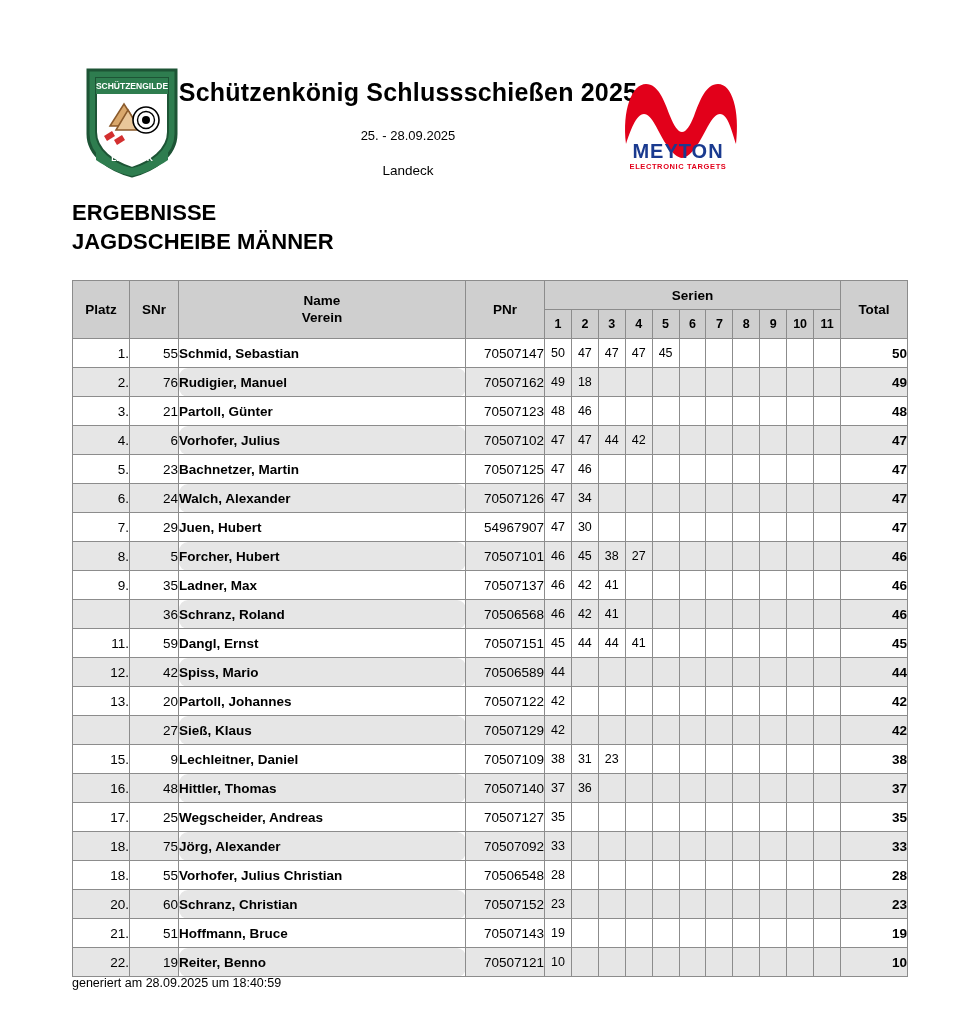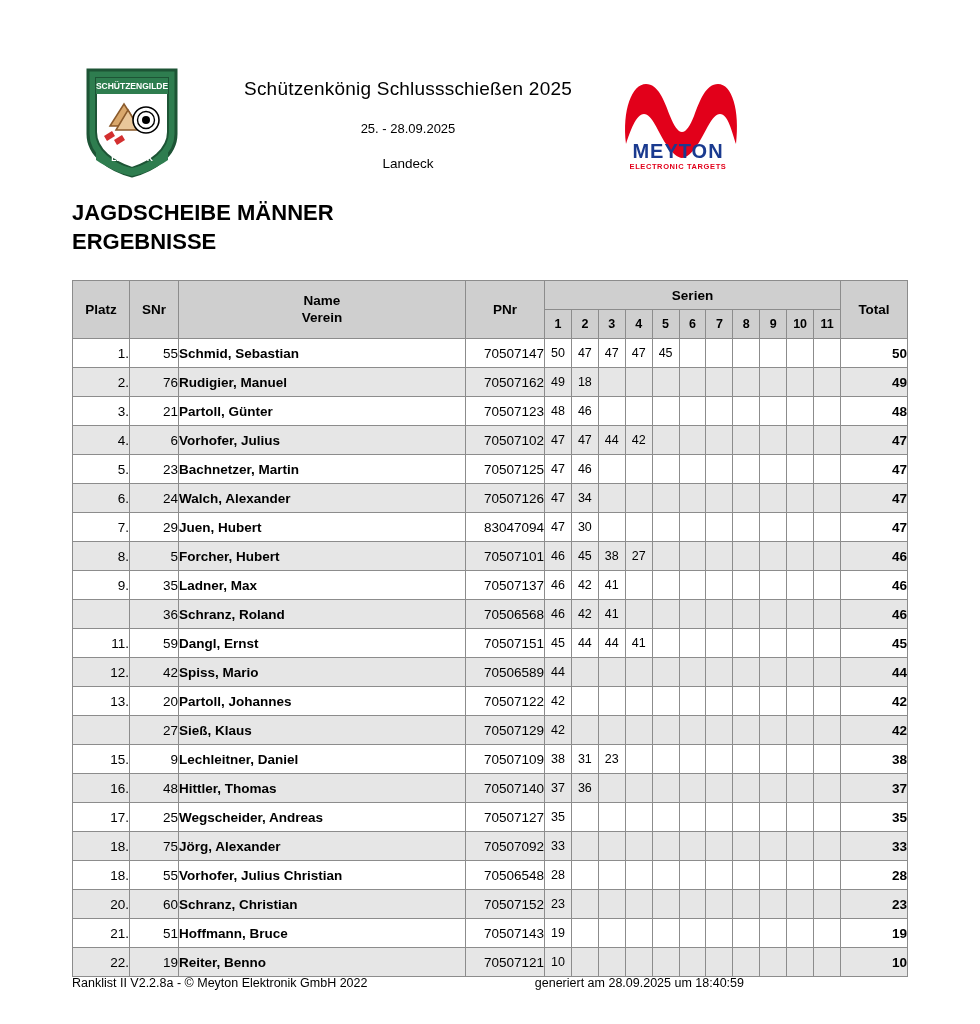--- a/index.html
+++ b/index.html
@@ -26,22 +26,22 @@
   
   .header {
     position: relative;
     height: 118px;
   }
   .header-center {
     text-align: center;
     padding-top: 26px;
   }
   .doc-title {
-    font-size: 19px;
-    font-weight: normal;
+    font-size: 25px;
+    font-weight: bold;
     letter-spacing: 0.2px;
   }
   .doc-dates {
     font-size: 13px;
     margin-top: 21px;
   }
   .doc-place {
     font-size: 13.5px;
     margin-top: 20px;
   }
@@ -102,21 +102,21 @@
   th.serie-col  { width: 23.5px; font-size: 12.5px; }
   th.serien-label { font-weight: bold; font-size: 13.5px; }
 
   .name-head-inner { line-height: 1.22; padding: 2px 0; }
 
   tbody td { background: #ffffff; }
   tbody tr.alt td { background: #e6e6e6; }
 
   td.c-platz { text-align: right; padding-right: 9px; }
   td.c-snr   { text-align: right; padding-right: 9px; }
-  td.c-name  { text-align: left; padding-left: 8px; font-weight: bold; }
+  td.c-name  { text-align: left; padding-left: 8px; font-weight: bold; border-radius: 9px; }
   td.c-pnr   { text-align: right; padding-right: 7px; }
   td.c-serie { text-align: center; font-size: 12.5px; }
   td.c-total { text-align: right; padding-right: 9px; font-weight: bold; }
 
   
   .footer {
     position: absolute;
     left: 72px;
     right: 72px;
     bottom: 34px;
@@ -163,22 +163,22 @@
                  C74 62 78 56 82 46 C88 30 94 14 106 14 C120 14 128 40 124 74
                  C120 62 116 44 108 44 C100 44 94 62 86 74 C80 83 74 88 70 88
                  C66 88 60 83 54 74 C46 62 40 44 32 44 C24 44 18 62 14 74 Z" fill="#e2001a"></path>
         <text x="66" y="88" font-family="Liberation Sans, sans-serif" font-size="20" font-weight="bold" fill="#1a3a8f" text-anchor="middle" letter-spacing="1">MEYTON</text>
         <text x="66" y="99" font-family="Liberation Sans, sans-serif" font-size="7.5" font-weight="bold" fill="#e2001a" text-anchor="middle" letter-spacing="0.6">ELECTRONIC TARGETS</text>
       </svg>
     </div>
   </div>
 
   <div class="results-heading">
+    <div>ERGEBNISSE</div>
     <div>JAGDSCHEIBE MÄNNER</div>
-    <div>ERGEBNISSE</div>
   </div>
 
   <table class="results">
     <thead>
       <tr>
         <th class="head-platz" rowspan="2">Platz</th>
         <th class="head-snr" rowspan="2">SNr</th>
         <th class="head-name" rowspan="2">
           <div class="name-head-inner">
             <div>Name</div>
@@ -309,21 +309,21 @@
           <td class="c-serie"></td>
           <td class="c-serie"></td>
           <td class="c-serie"></td>
           <td class="c-serie"></td>
           <td class="c-total">47</td>
         </tr>
         <tr>
           <td class="c-platz">7.</td>
           <td class="c-snr">29</td>
           <td class="c-name">Juen, Hubert</td>
-          <td class="c-pnr">83047094</td>
+          <td class="c-pnr">54967907</td>
           <td class="c-serie">47</td>
           <td class="c-serie">30</td>
           <td class="c-serie"></td>
           <td class="c-serie"></td>
           <td class="c-serie"></td>
           <td class="c-serie"></td>
           <td class="c-serie"></td>
           <td class="c-serie"></td>
           <td class="c-serie"></td>
           <td class="c-serie"></td>
@@ -597,17 +597,16 @@
           <td class="c-serie"></td>
           <td class="c-serie"></td>
           <td class="c-serie"></td>
           <td class="c-serie"></td>
           <td class="c-total">10</td>
         </tr>
       </tbody>
   </table>
 
   <div class="footer">
-    <div>Ranklist II V2.2.8a - © Meyton Elektronik GmbH 2022</div>
     <div>generiert am 28.09.2025 um 18:40:59</div>
   </div>
 
 </div>
 
 </body></html>

